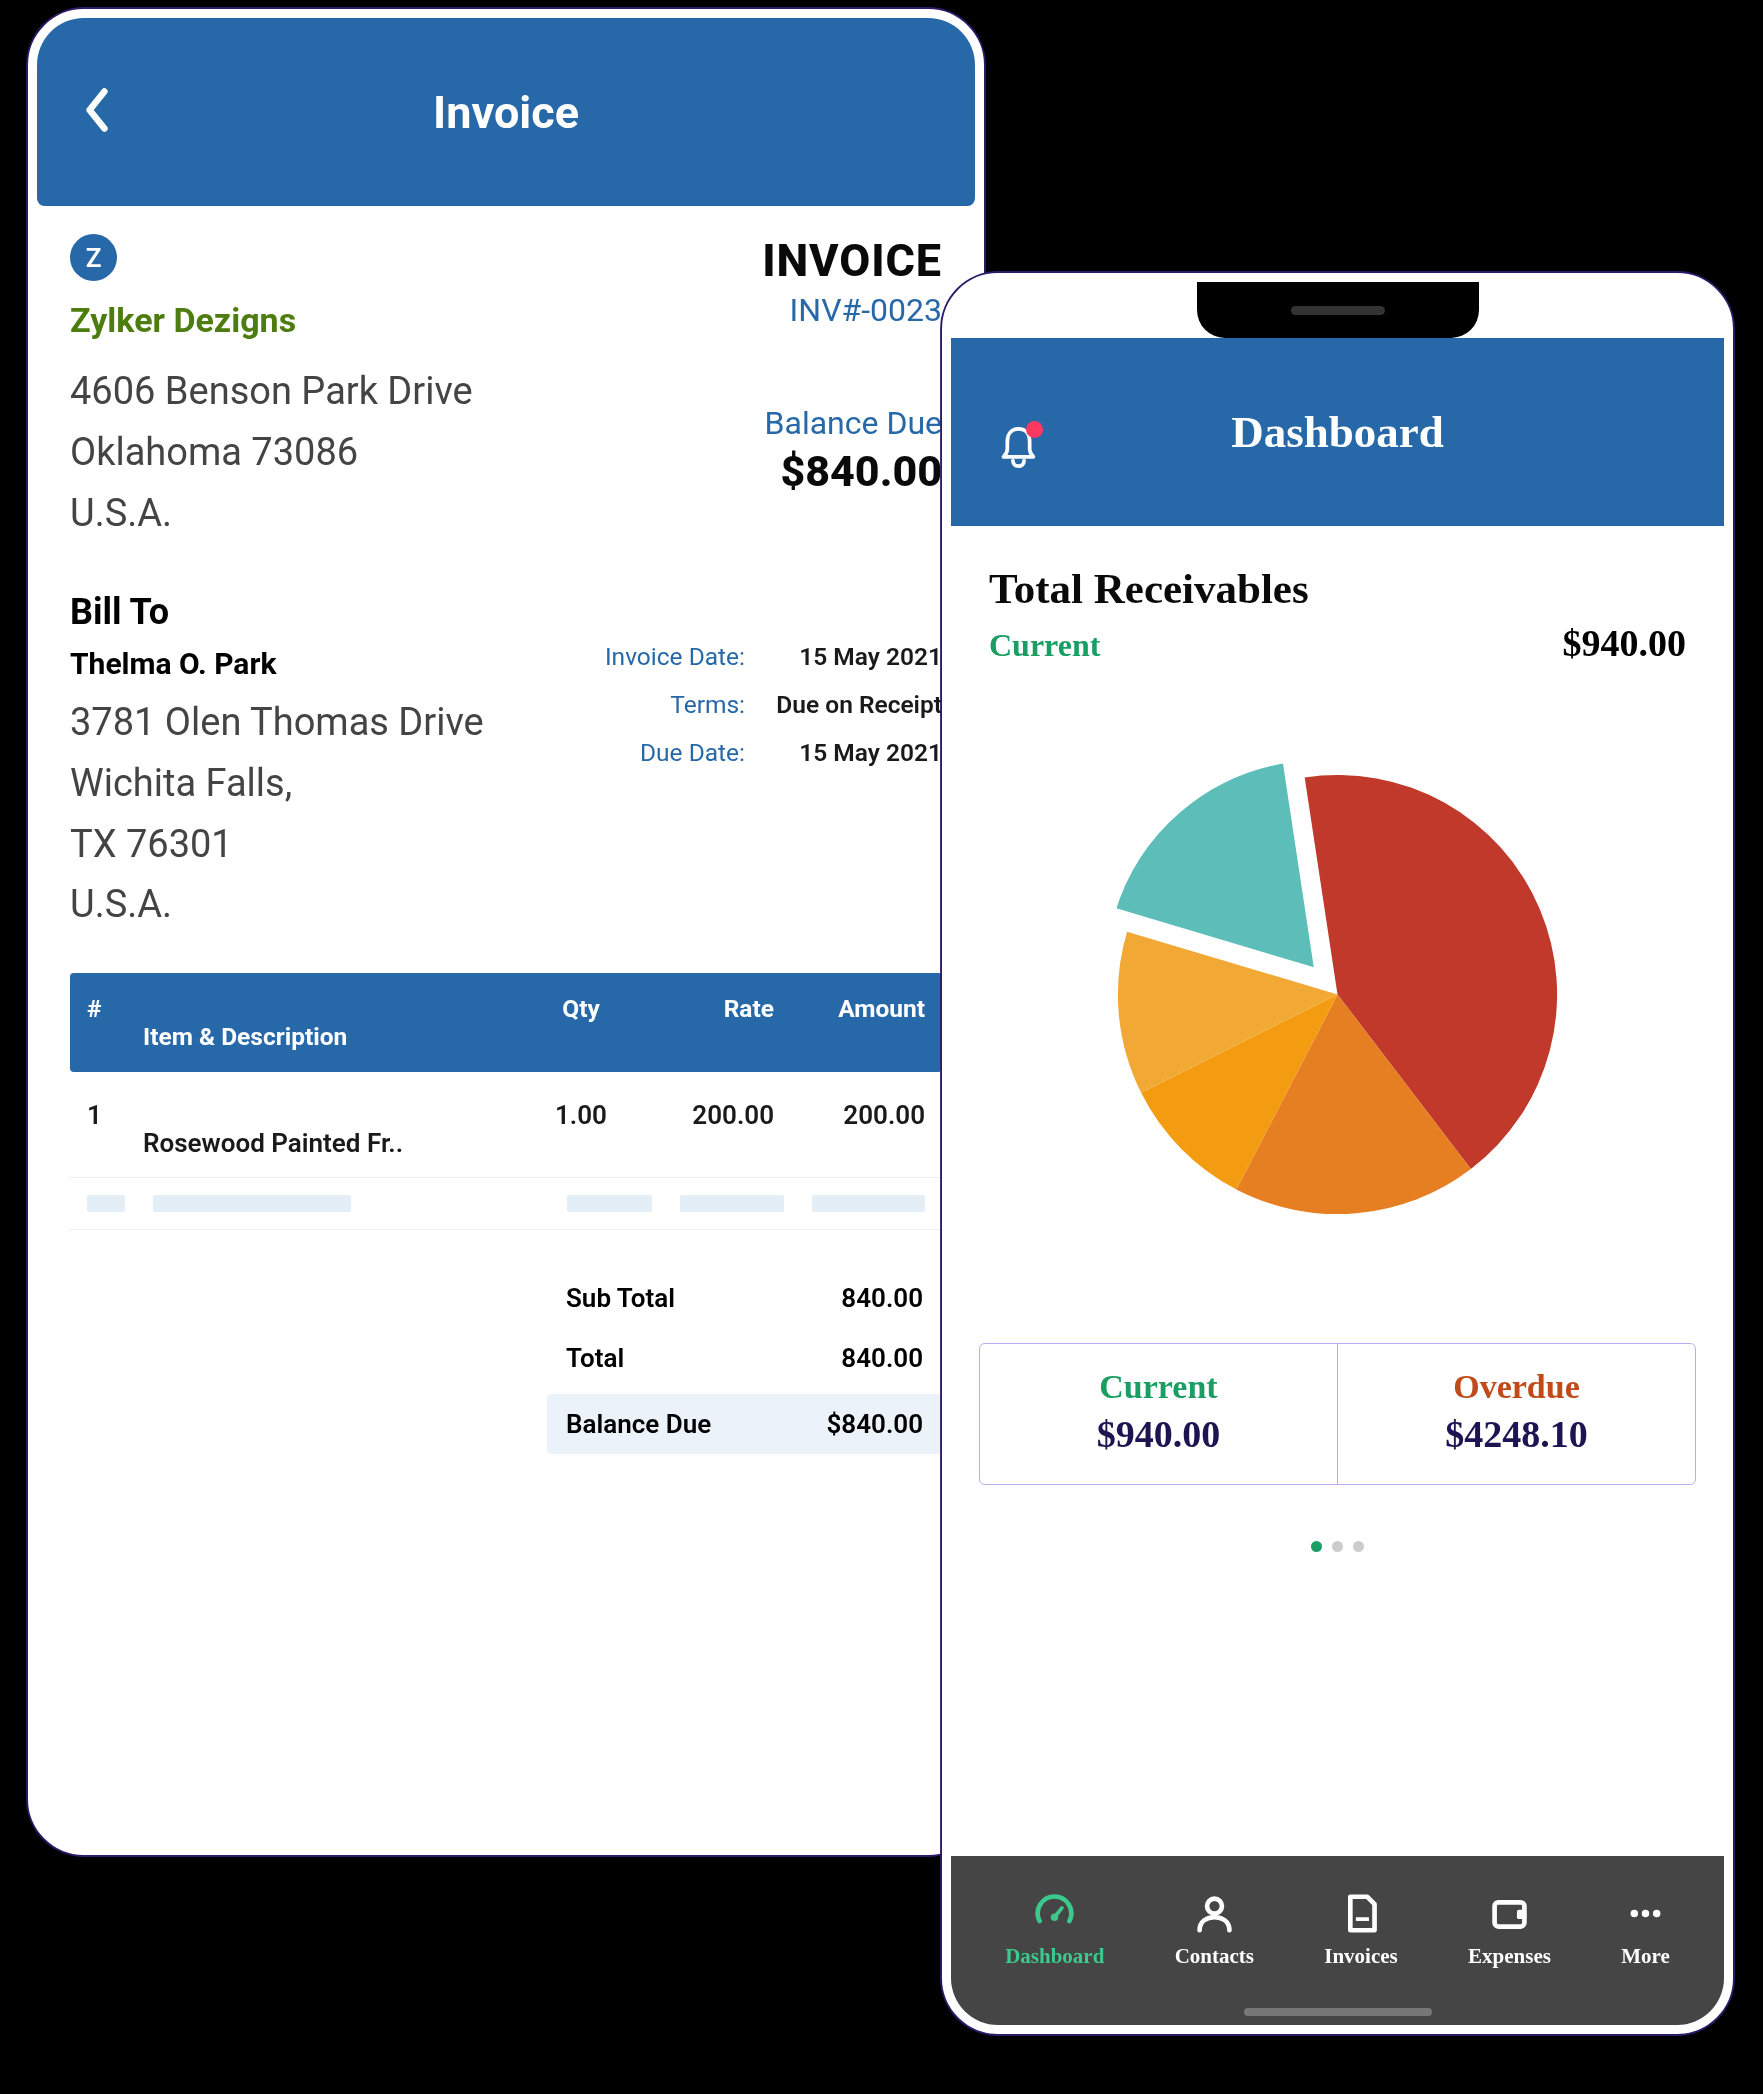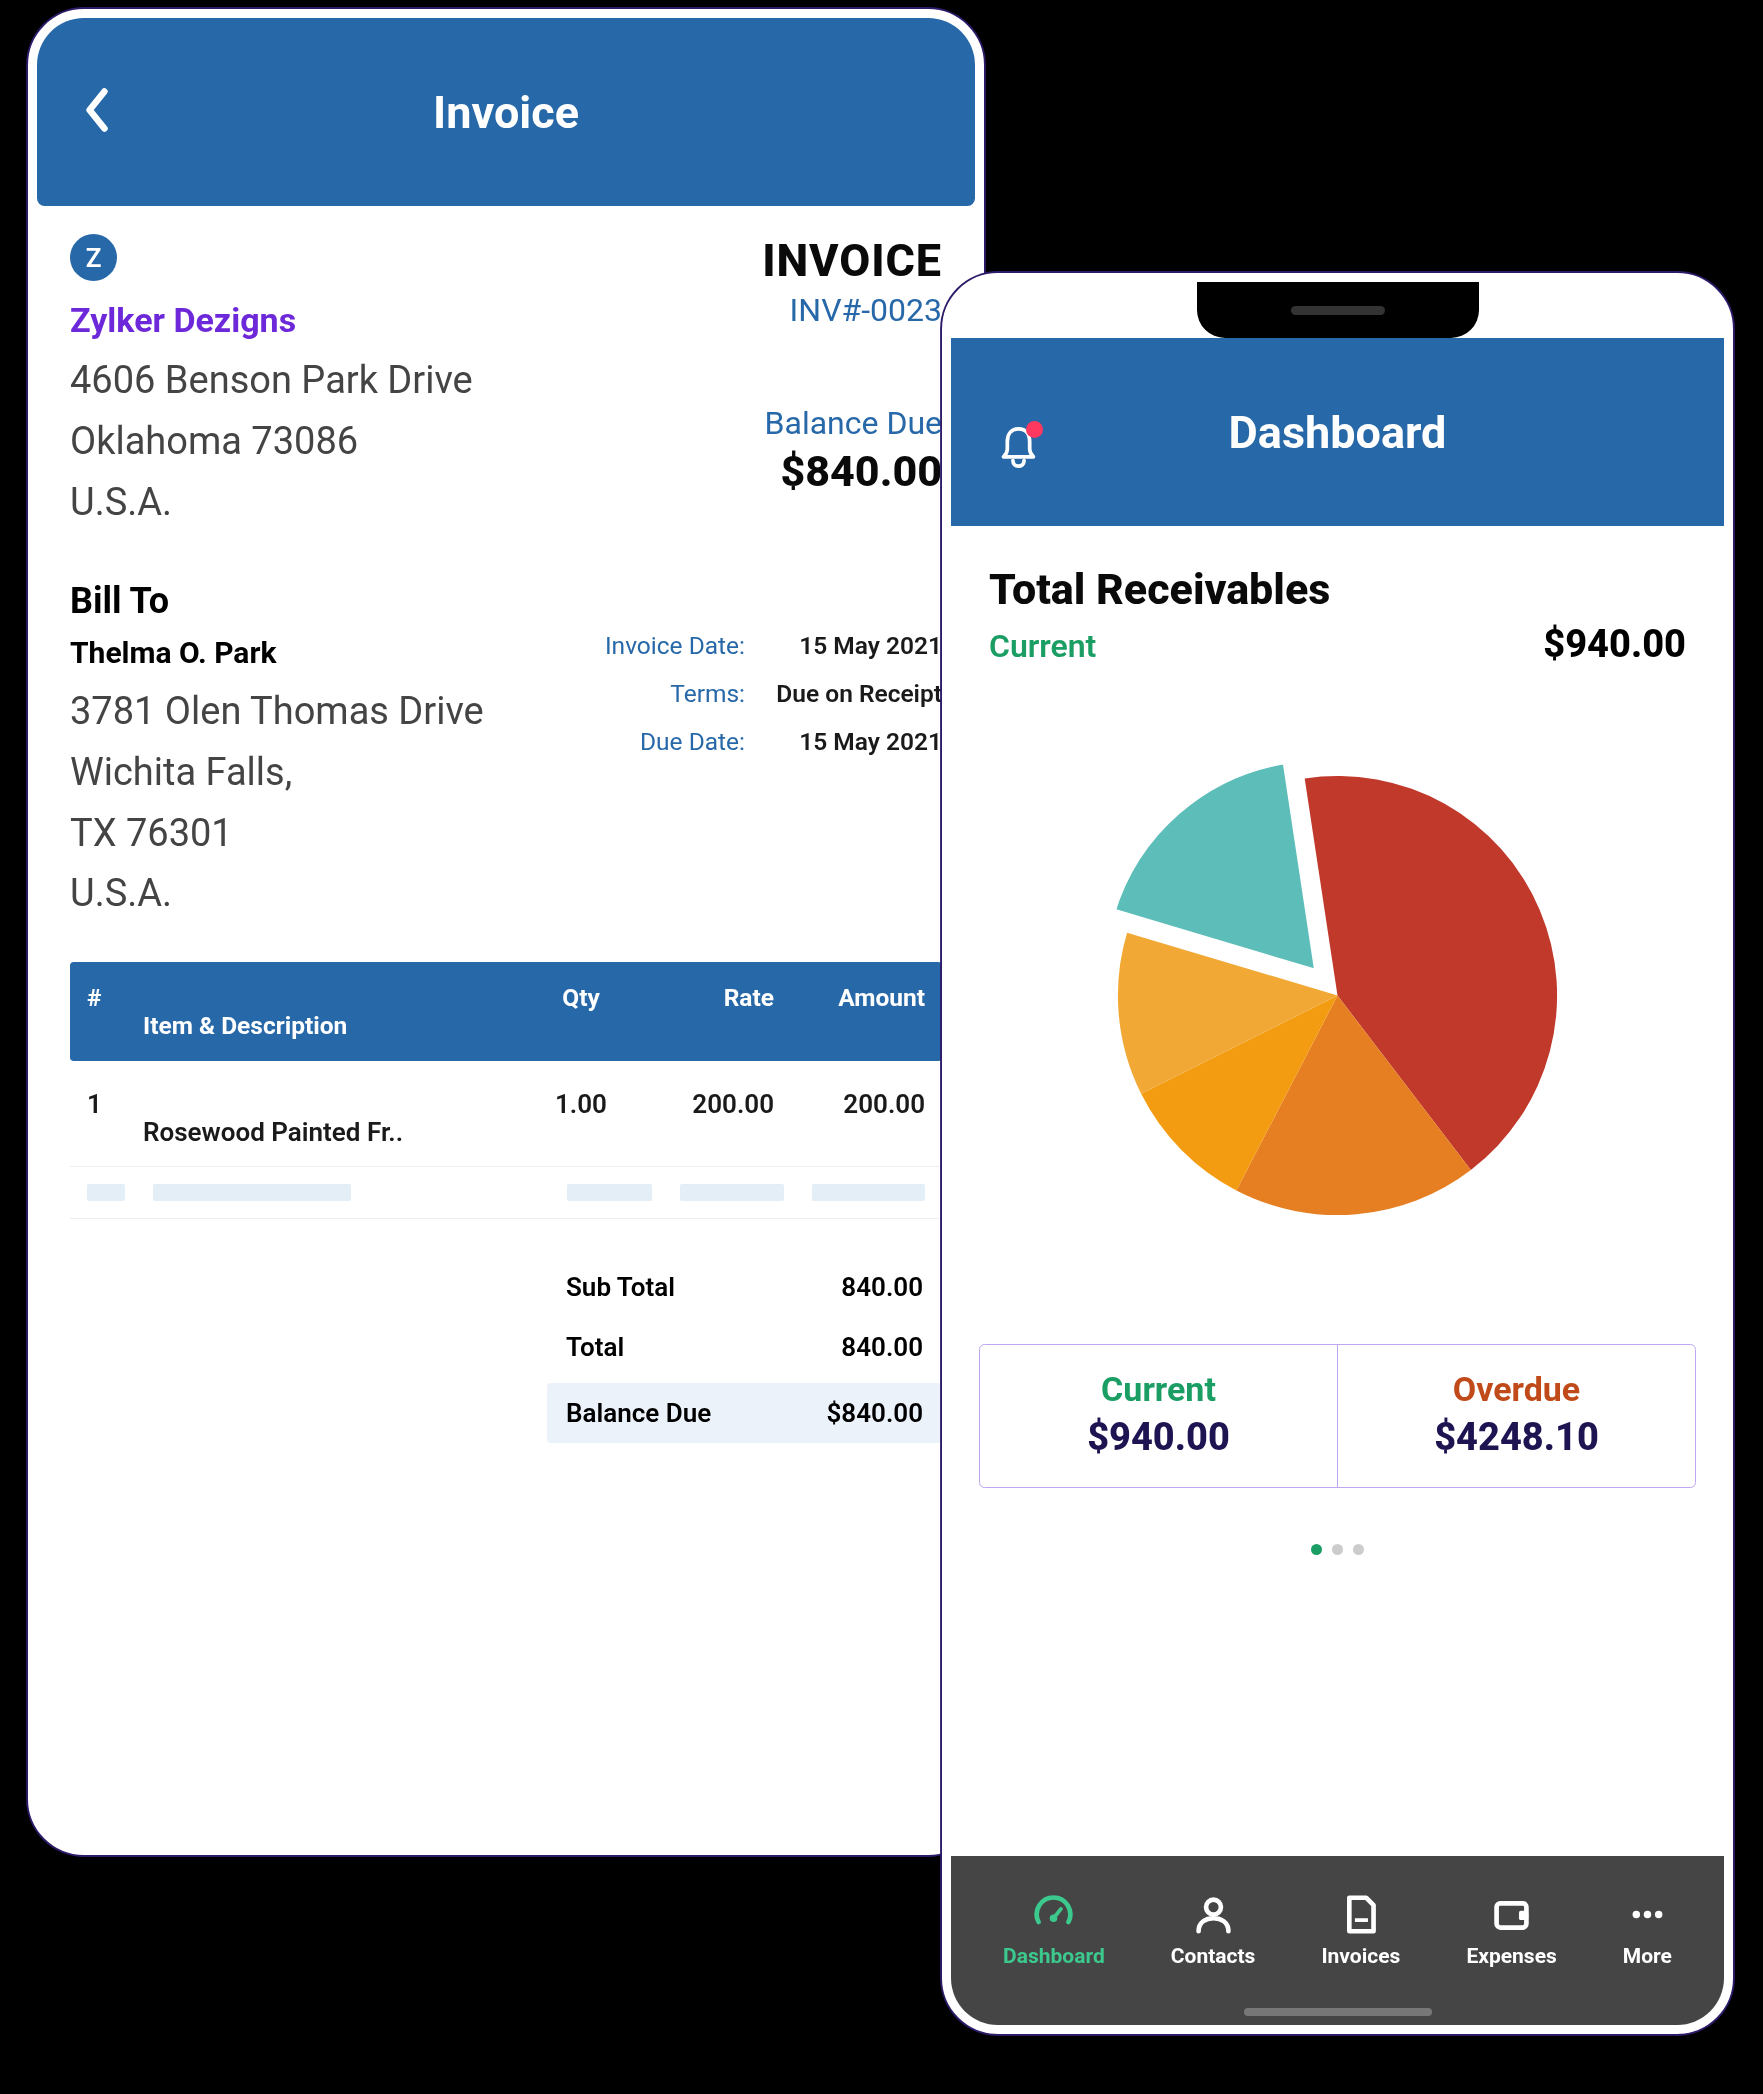--- a/index.html
+++ b/index.html
@@ -22,20 +22,21 @@
     left: 28px;
     top: 9.4px;
     width: 956px;
     height: 1846px;
   }
   .phone2 {
     left: 942px;
     top: 273px;
     width: 791px;
     height: 1761px;
+    font-family: Liberation Serif, serif;
   }
   .header {
     background: #2768a9;
     color: #fff;
     display: flex;
     align-items: center;
     position: relative;
   }
   .phone1 .header {
     height: 188px;
@@ -114,22 +115,22 @@
     display: flex;
     align-items: center;
     justify-content: center;
     font-size: 26px;
     font-weight: 600;
     margin-bottom: 19px;
   }
   .company-name {
     font-size: 34px;
     font-weight: 700;
-    color: #6d28d9;
-    margin-bottom: 10px;
+    color: #4d7c0f;
+    margin-bottom: 21px;
   }
   .addr-line {
     font-size: 38px;
     color: #444;
     line-height: 1.6;
   }
   .invoice-title {
     font-size: 45px;
     font-weight: 800;
     color: #0a0a0a;

